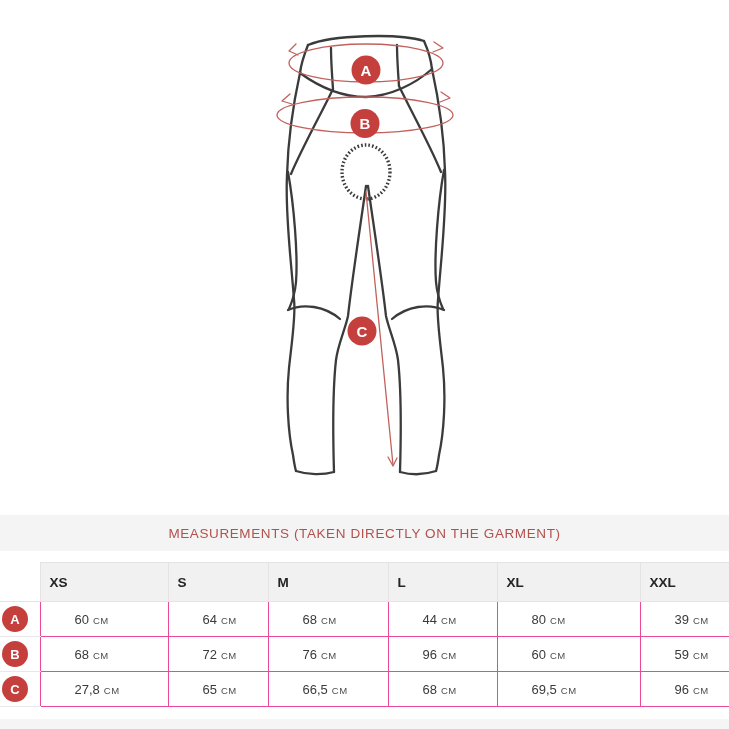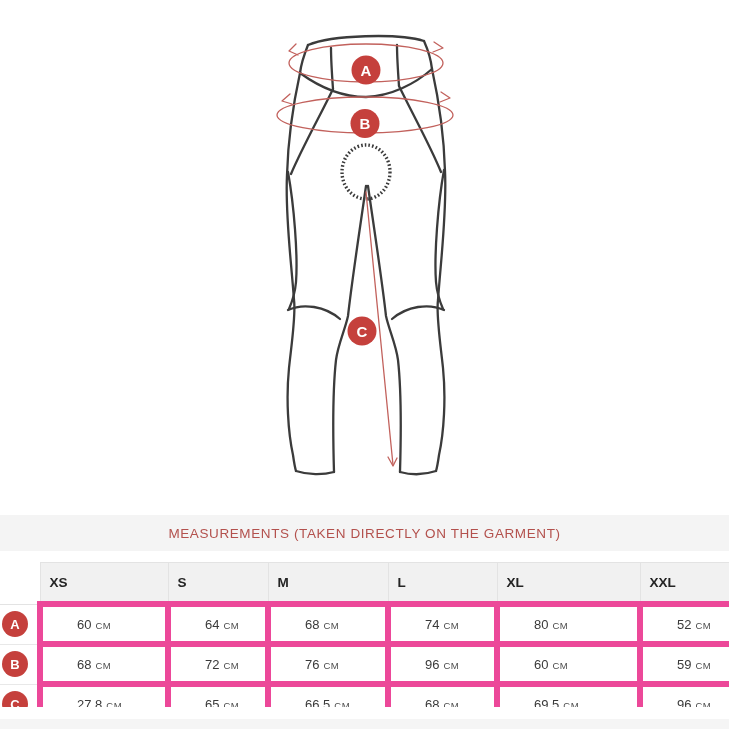--- a/index.html
+++ b/index.html
@@ -16,21 +16,21 @@
     color:#b3514d; font-size:13.5px; letter-spacing:0.6px;
   }
 
   .table-scroll { position:absolute; top:562px; left:0; width:729px; height:145px; overflow:hidden; }
   table { border-collapse:collapse; table-layout:fixed; width:820px; }
   th, td { padding:0 0 0 9px; text-align:left; vertical-align:middle; }
   thead th {
     background:#f1f1f1; border:1px solid #e3e3e3; height:38px;
     font-size:13.5px; font-weight:bold; color:#242424;
   }
-  tbody td { background:#ffffff; border:6px solid #ec4899; height:34px;padding-left:34px; }
+  tbody td { background:#ffffff; border:1px solid #ec4899; height:34px;padding-left:34px; }
   th.badge-col, td.badge-col {
     background:transparent; border-left:none; border-right:none; border-top:none; padding:0; width:40px;
   }
   th.badge-col { border-bottom:1px solid #e3e3e3; }
   td.badge-col { border-bottom:1px solid #e8e8e8; }
   tbody tr:first-child td.badge-col { border-top:1px solid #e8e8e8; }
   .tbadge {
     display:flex; width:26px; height:26px; margin-left:2px; border-radius:50%;
     background:#c5403c; color:#fff; font-weight:bold; font-size:13px;
     align-items:center; justify-content:center;
@@ -118,23 +118,23 @@
       </tr>
     </thead>
     <tbody>
       <tr>
         <td class="badge-col">
             <span class="tbadge">A</span>
           </td>
         <td><span class="num">60</span><span class="unit">cm</span></td>
         <td><span class="num">64</span><span class="unit">cm</span></td>
         <td><span class="num">68</span><span class="unit">cm</span></td>
-        <td><span class="num">74</span><span class="unit">cm</span></td>
+        <td><span class="num">44</span><span class="unit">cm</span></td>
         <td><span class="num">80</span><span class="unit">cm</span></td>
-        <td><span class="num">52</span><span class="unit">cm</span></td>
+        <td><span class="num">39</span><span class="unit">cm</span></td>
       </tr>
       <tr>
         <td class="badge-col">
             <span class="tbadge">B</span>
           </td>
         <td><span class="num">68</span><span class="unit">cm</span></td>
         <td><span class="num">72</span><span class="unit">cm</span></td>
         <td><span class="num">76</span><span class="unit">cm</span></td>
         <td><span class="num">96</span><span class="unit">cm</span></td>
         <td><span class="num">60</span><span class="unit">cm</span></td>

